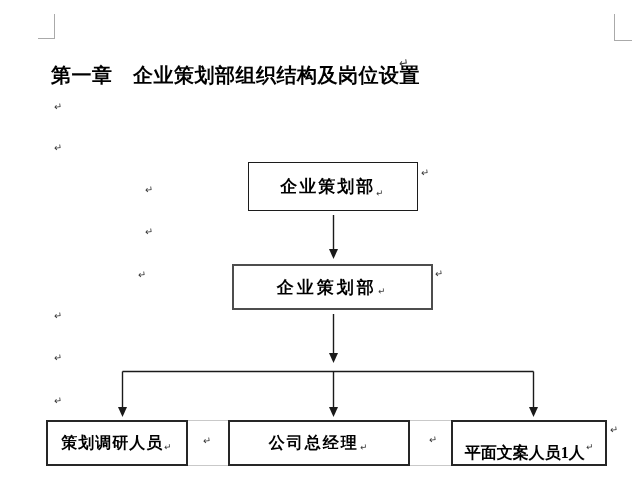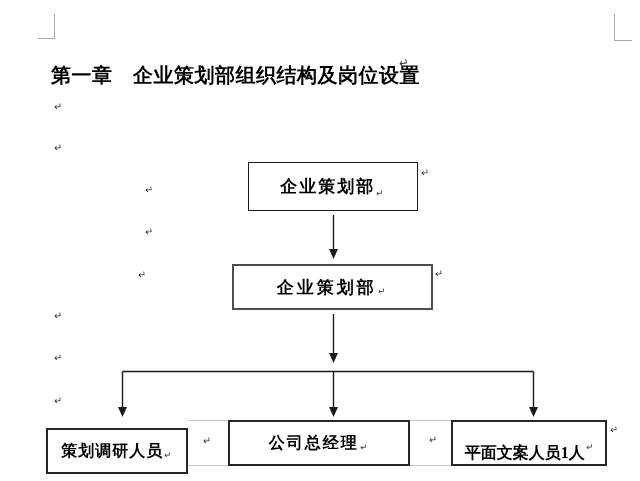--- a/index.html
+++ b/index.html
@@ -18,21 +18,21 @@
   }
   .node{
     position:absolute;
     display:flex;align-items:center;justify-content:center;
     background:#ffffff;color:#000;font-weight:bold;
     white-space:nowrap;box-sizing:border-box;
   }
   .node-gm{left:248px;top:162px;width:170px;height:49px;border:1px solid #1c1c1c;font-size:17px;letter-spacing:2px;}
   .node-dept{left:232px;top:264px;width:201px;height:46px;border:2px solid #4d4d4d;font-size:17px;letter-spacing:3px;}
   .node-b{top:420px;height:46px;border:2px solid #262626;font-size:16px;}
-  .node-research{left:46px;width:142px;letter-spacing:1px;margin-top:8px;}
+  .node-research{left:46px;width:142px;letter-spacing:1px;}
   .node-market{left:228px;width:182px;letter-spacing:2px;}
   .node-copy{left:451px;width:156px;letter-spacing:0;align-items:flex-end;}
   .pmark{
     position:absolute;
     font-family:"DejaVu Sans",sans-serif;
     font-size:10px;color:#3c3c3c;line-height:1;
     transform:rotate(-8deg);
   }
   .pmark-inline{
     font-family:"DejaVu Sans",sans-serif;

